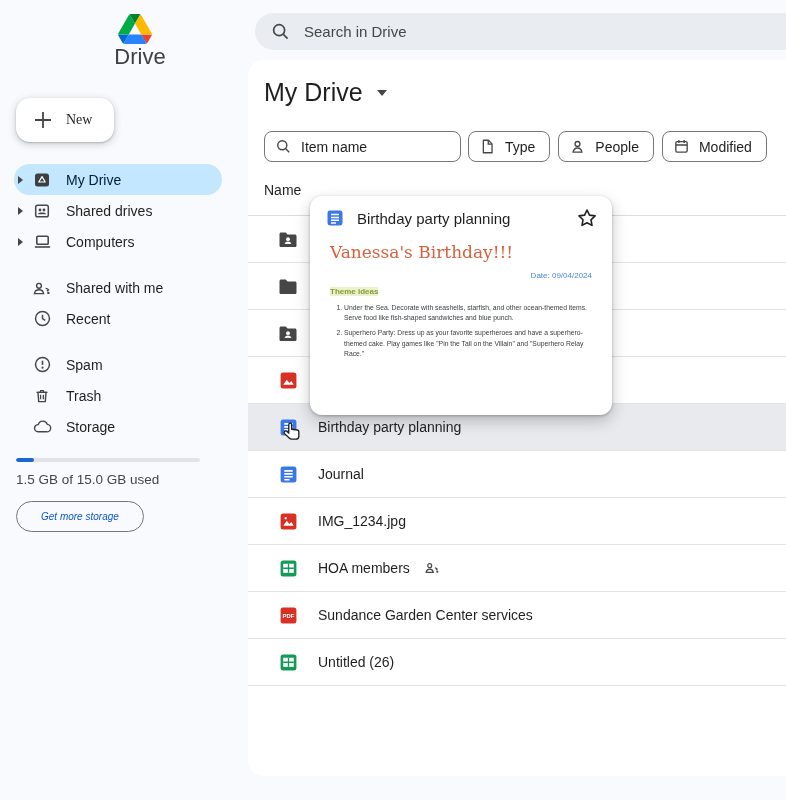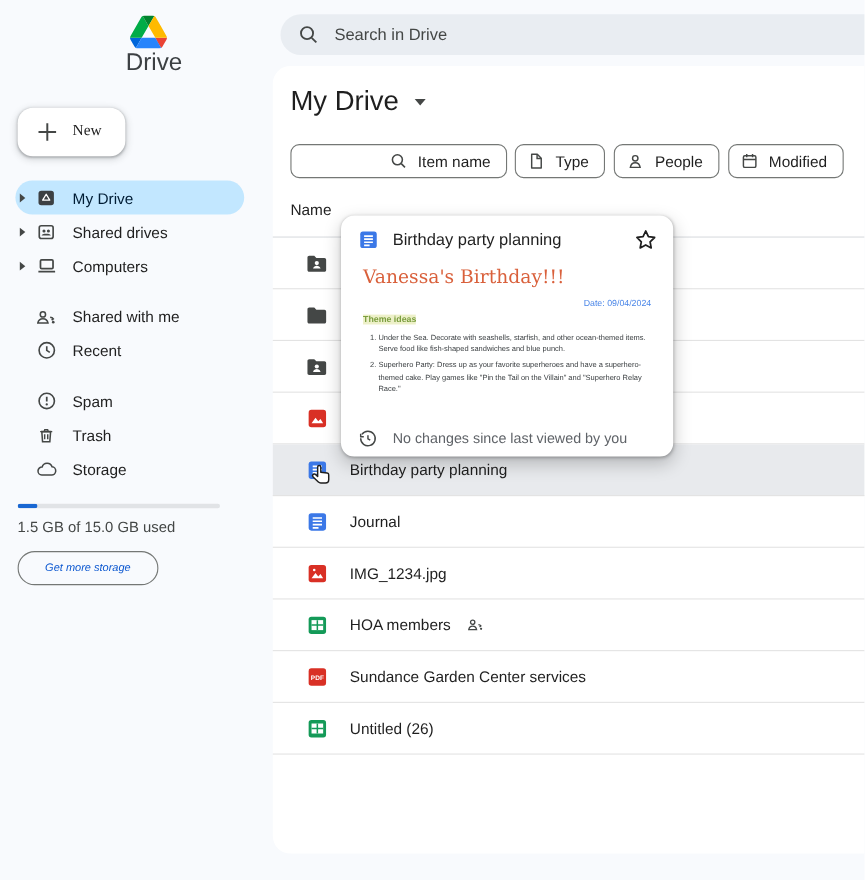--- a/index.html
+++ b/index.html
@@ -42,21 +42,21 @@
   
   .main-panel { position:absolute; left:248px; top:60px; width:538px; height:716px; background:#fff;
                 border-radius:16px 0 0 16px; }
   .title-row { position:absolute; left:16px; top:18px; display:flex; align-items:center; cursor:pointer; }
   .page-title { font-size:25px; font-weight:400; color:#1f1f1f; }
   .title-caret { width:0; height:0; border-top:6px solid #444746; border-left:5px solid transparent; border-right:5px solid transparent; margin-left:14px; }
   .chips { position:absolute; left:16px; top:71px; display:flex; }
   .chip { height:31px; border:1px solid #747775; border-radius:8px; display:flex; align-items:center;
           padding:0 14px 0 10px; margin-right:8px; font-size:14px; color:#1f1f1f; cursor:pointer; background:#fff; }
   .chip svg { width:17px; height:17px; margin-right:9px; }
-  .chip.item-name { width:197px; margin-right:7px;justify-content:flex-end; }
+  .chip.item-name { width:197px; margin-right:7px; }
   .col-header { position:absolute; left:16px; top:122px; font-size:14px; font-weight:500; color:#1f1f1f; }
   .rows { position:absolute; left:0; top:155px; width:538px; border-top:1px solid #DADCE0; }
   .file-row { height:47px; display:flex; align-items:center; padding-left:30px; border-bottom:1px solid #E3E3E3; cursor:pointer; }
   .file-row.highlighted { background:#E8EAED; }
   .file-row .ficon { width:20px; height:20px; margin-right:20px; display:flex; align-items:center; justify-content:center; flex:none; }
   .file-row .fname { font-size:14px; color:#1f1f1f; }
   .file-row .shared-glyph { margin-left:14px; display:flex; align-items:center; }
 
   
   .preview-card { position:absolute; left:62px; top:136px; width:302px; height:219px; background:#fff;
@@ -379,27 +379,19 @@
       </div>
       <div class="pc-doc">
         <div class="doc-heading">Vanessa's Birthday!!!</div>
         <div class="doc-date">Date: 09/04/2024</div>
         <span class="doc-section">Theme ideas</span>
         <ol class="doc-list">
           <li>Under the Sea. Decorate with seashells, starfish, and other ocean-themed items. Serve food like fish-shaped sandwiches and blue punch.</li>
           <li>Superhero Party: Dress up as your favorite superheroes and have a superhero-themed cake. Play games like "Pin the Tail on the Villain" and "Superhero Relay Race."</li>
         </ol>
       </div>
-      <div class="pc-footer">
-        <svg viewBox="0 0 18 18">
-            <path d="M3.2 5.2A7 7 0 1 1 2 9" fill="none" stroke="#444746" stroke-width="1.4"></path>
-            <path d="M2 4.5v3h3" fill="none" stroke="#444746" stroke-width="1.4"></path>
-            <path d="M9 6v3.4l2.2 1.4" fill="none" stroke="#444746" stroke-width="1.4"></path>
-          </svg>
-        <span class="pc-status">No changes since last viewed by you</span>
-      </div>
     </div>
 
     <svg class="hand-cursor" viewBox="0 0 24 24">
       <path d="M9.6 2.2c-.9 0-1.5.7-1.5 1.5v9l-2-1.9c-.7-.6-1.8-.6-2.4.1-.6.7-.5 1.7.1 2.3l5 4.8c.6.6 1.4.9 2.3.9h4.4c1.8 0 3.1-1.4 3.1-3.1v-4.7c0-.8-.6-1.6-1.5-1.7l-6-.8V3.7c0-.8-.7-1.5-1.5-1.5z" fill="#fff" stroke="#1f1f1f" stroke-width="1.4" stroke-linejoin="round"></path>
     </svg>
   </main>
 </div>
 
 </body></html>

